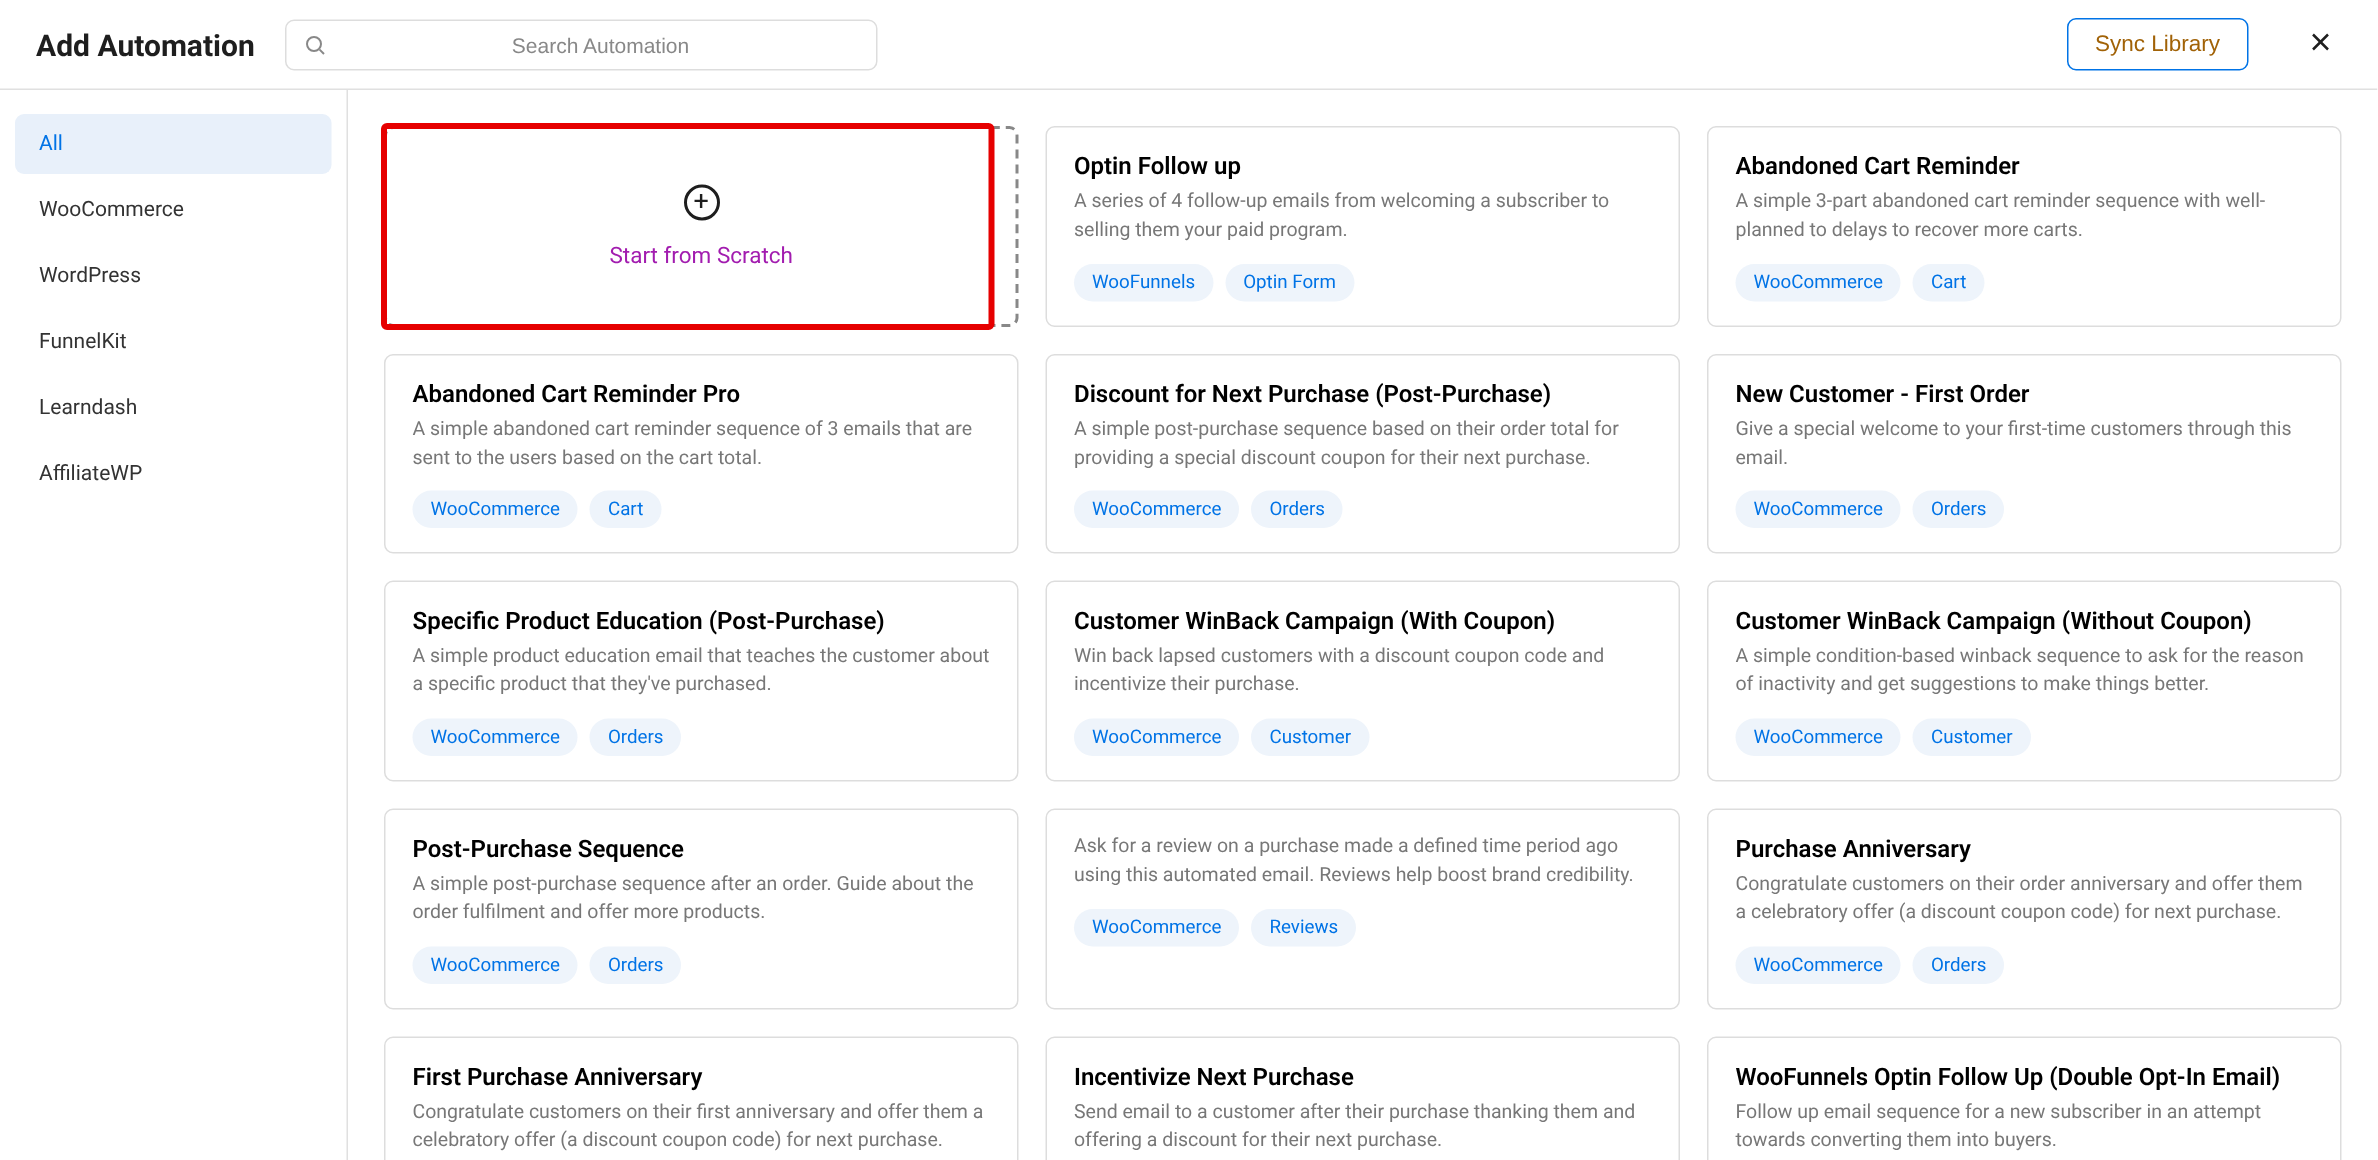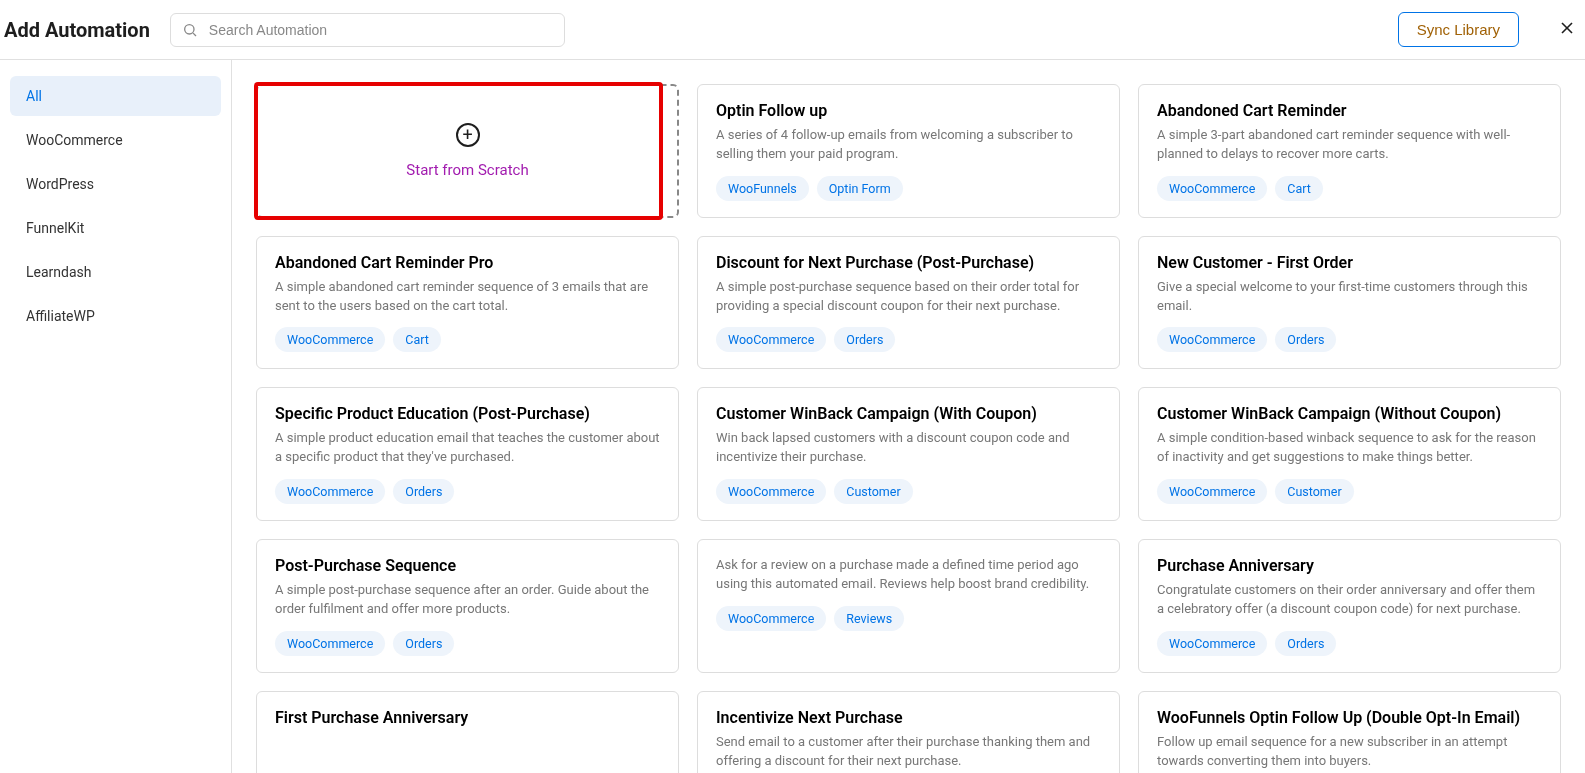--- a/index.html
+++ b/index.html
@@ -1,20 +1,20 @@
 <!DOCTYPE html>
 <html><head>
 <meta charset="utf-8">
 <style>
 * { box-sizing: border-box; margin: 0; padding: 0; }
 body { font-family: -apple-system, BlinkMacSystemFont, "Segoe UI", Roboto, sans-serif; background: #fff; color: #1e1e1e; }
-.header { display: flex; align-items: center; padding: 12px 4px; border-bottom: 1px solid #e0e0e0; gap: 20px; }
+.header { display: flex; align-items: center; padding: 12px 24px; border-bottom: 1px solid #e0e0e0; gap: 20px; }
 .header-title { font-size: 20px; font-weight: 700; color: #1e1e1e; }
 .search-wrap { position: relative; width: 395px; }
-.search-input { width: 100%; padding: 8px 12px 8px 38px; border: 1px solid #ddd; border-radius: 6px; font-size: 14px; color: #333; }
+.search-input { width: 100%; padding: 8px 12px 8px 38px; border: 1px solid #ddd; border-radius: 6px; font-size: 14px; color: #333; text-align: center; }
 .search-input::placeholder { color: #888; }
 .search-icon { position: absolute; left: 12px; top: 50%; transform: translateY(-50%); width: 16px; height: 16px; color: #888; }
 .header-spacer { flex: 1; }
 .sync-btn { border: 1px solid #0073e6; color: #a16207; background: #fff; padding: 8px 18px; border-radius: 6px; font-size: 15px; font-weight: 500; cursor: pointer; }
 .close-btn { background: none; border: none; cursor: pointer; padding: 4px; margin-left: 14px; color: #1e1e1e; }
 .close-btn svg { width: 20px; height: 20px; }
 .layout { display: flex; }
 .sidebar { width: 232px; border-right: 1px solid #e0e0e0; padding: 16px 10px; min-height: calc(773px - 57px); }
 .side-item { padding: 12px 16px; font-size: 14px; color: #333; cursor: pointer; border-radius: 6px; margin-bottom: 4px; }
 .side-item.active { background: #e8f0fa; color: #0073e6; }
@@ -154,20 +154,21 @@
         <div class="card">
           <div class="card-title">Purchase Anniversary</div>
           <div class="card-desc">Congratulate customers on their order anniversary and offer them a celebratory offer (a discount coupon code) for next purchase.</div>
           <div class="tags">
             <span class="tag">WooCommerce</span>
             <span class="tag">Orders</span>
           </div>
         </div>
         <div class="card">
           <div class="card-title">First Purchase Anniversary</div>
+          <div class="card-desc">Congratulate customers on their first anniversary and offer them a celebratory offer (a discount coupon code) for next purchase.</div>
         </div>
         <div class="card">
           <div class="card-title">Incentivize Next Purchase</div>
           <div class="card-desc">Send email to a customer after their purchase thanking them and offering a discount for their next purchase.</div>
         </div>
         <div class="card">
           <div class="card-title">WooFunnels Optin Follow Up (Double Opt-In Email)</div>
           <div class="card-desc">Follow up email sequence for a new subscriber in an attempt towards converting them into buyers.</div>
         </div>
       </div>

